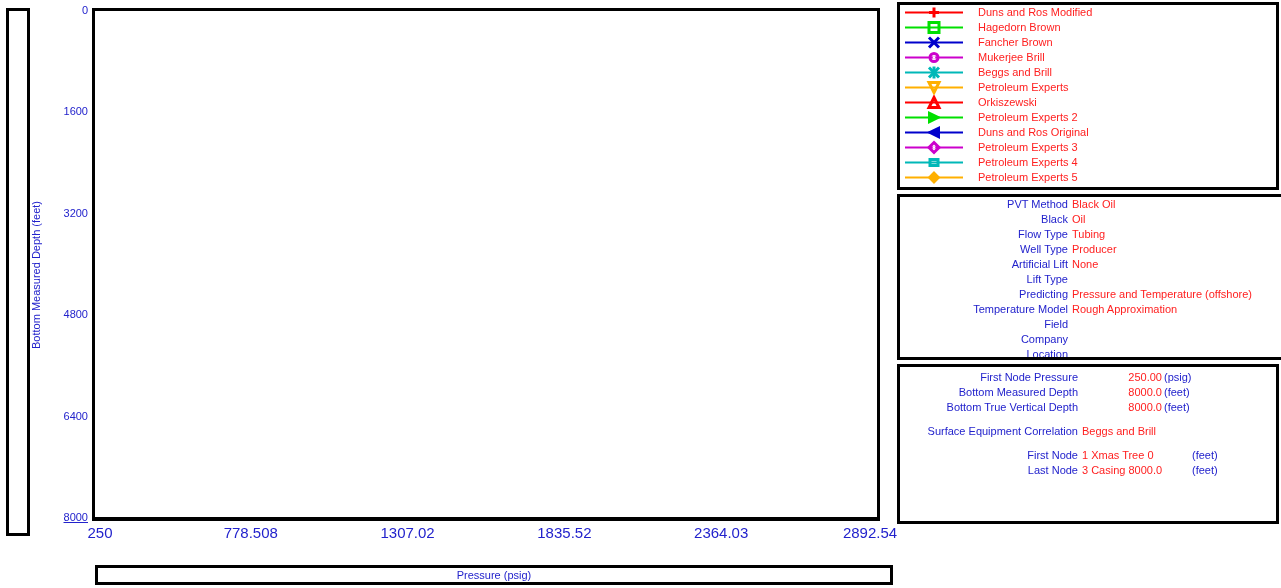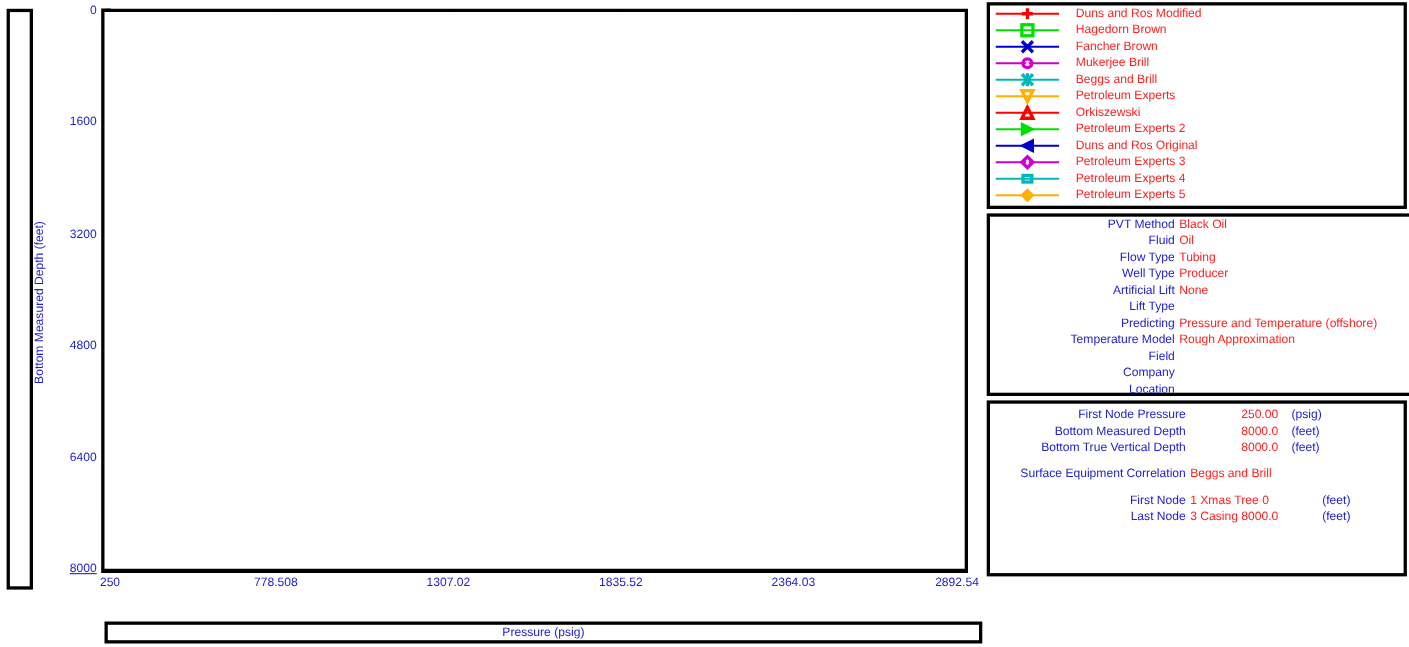--- a/index.html
+++ b/index.html
@@ -22,21 +22,21 @@
      border-left:3px solid #000;border-top:3px solid #000;
      border-right:3px solid #000;border-bottom:4px solid #000;
      box-sizing:border-box;background:#fff;}
   #plot-svg{position:absolute;left:0;top:0;}
 
   .ytick-label{position:absolute;right:0;color:#2222cc;font-size:11px;
      text-align:right;white-space:nowrap;}
   #ytick-col{position:absolute;left:30px;top:0;width:58px;height:530px;}
 
   #xtick-row{position:absolute;left:92px;top:524px;width:790px;height:18px;}
-  .xtick-label{position:absolute;color:#2222cc;font-size:11px;white-space:nowrap;
+  .xtick-label{position:absolute;color:#2222cc;font-size:15px;white-space:nowrap;
      transform:translateX(-50%);}
 
   #xaxis-title-box{position:absolute;left:95px;top:565px;width:798px;height:20px;
      border:3px solid #000;box-sizing:border-box;background:#fff;
      color:#2222cc;font-size:11px;line-height:14px;text-align:center;}
 
   
   #legend-panel{position:absolute;left:897px;top:2px;width:382px;height:188px;
      border:3px solid #000;box-sizing:border-box;background:#fff;}
   .legend-row{position:relative;height:15px;}
@@ -51,21 +51,21 @@
      padding-right:4px;}
   .info-value{color:#ff2020;}
 
   #node-panel{position:absolute;left:897px;top:364px;width:382px;height:160px;
      border:3px solid #000;box-sizing:border-box;background:#fff;overflow:hidden;
      padding-top:3px;}
   .node-row{height:15px;line-height:15px;font-size:11px;white-space:nowrap;}
   .node-label{display:inline-block;width:178px;text-align:right;color:#2222cc;
      padding-right:4px;}
   .node-value{display:inline-block;width:80px;text-align:right;color:#ff2020;}
-  .node-unit{color:#2222cc;padding-left:12px;}
+  .node-unit{color:#2222cc;padding-left:2px;}
   .node-row.wide .node-value{width:auto;text-align:left;}
   .node-spacer{height:9px;}
 </style>
 </head>
 <body>
 
 <div id="chart-block">
 
   <div id="yaxis-title-box">
     <div id="yaxis-title-text">Bottom Measured Depth  (feet)</div>
@@ -342,21 +342,21 @@
       <div class="legend-swatch"><svg width="58" height="15">
           <line x1="0" y1="7.5" x2="58" y2="7.5" stroke="#ffb000" stroke-width="2"></line>
           <polygon points="29,2.5 34,7.5 29,12.5 24,7.5" fill="#ffb000" stroke="#ffb000" stroke-width="2"></polygon>
         </svg></div>
       <div class="legend-text">Petroleum Experts 5</div>
     </div>
   </div>
 
 <div id="info-panel">
     <div class="info-row"><span class="info-label">PVT Method</span><span class="info-value">Black Oil</span></div>
-    <div class="info-row"><span class="info-label">Fluid</span><span class="info-value">Oil</span></div>
+    <div class="info-row"><span class="info-label">Black</span><span class="info-value">Oil</span></div>
     <div class="info-row"><span class="info-label">Flow Type</span><span class="info-value">Tubing</span></div>
     <div class="info-row"><span class="info-label">Well Type</span><span class="info-value">Producer</span></div>
     <div class="info-row"><span class="info-label">Artificial Lift</span><span class="info-value">None</span></div>
     <div class="info-row"><span class="info-label">Lift Type</span><span class="info-value"></span></div>
     <div class="info-row"><span class="info-label">Predicting</span><span class="info-value">Pressure and Temperature (offshore)</span></div>
     <div class="info-row"><span class="info-label">Temperature Model</span><span class="info-value">Rough Approximation</span></div>
     <div class="info-row"><span class="info-label">Field</span><span class="info-value"></span></div>
     <div class="info-row"><span class="info-label">Company</span><span class="info-value"></span></div>
     <div class="info-row"><span class="info-label">Location</span><span class="info-value"></span></div>
   </div>

